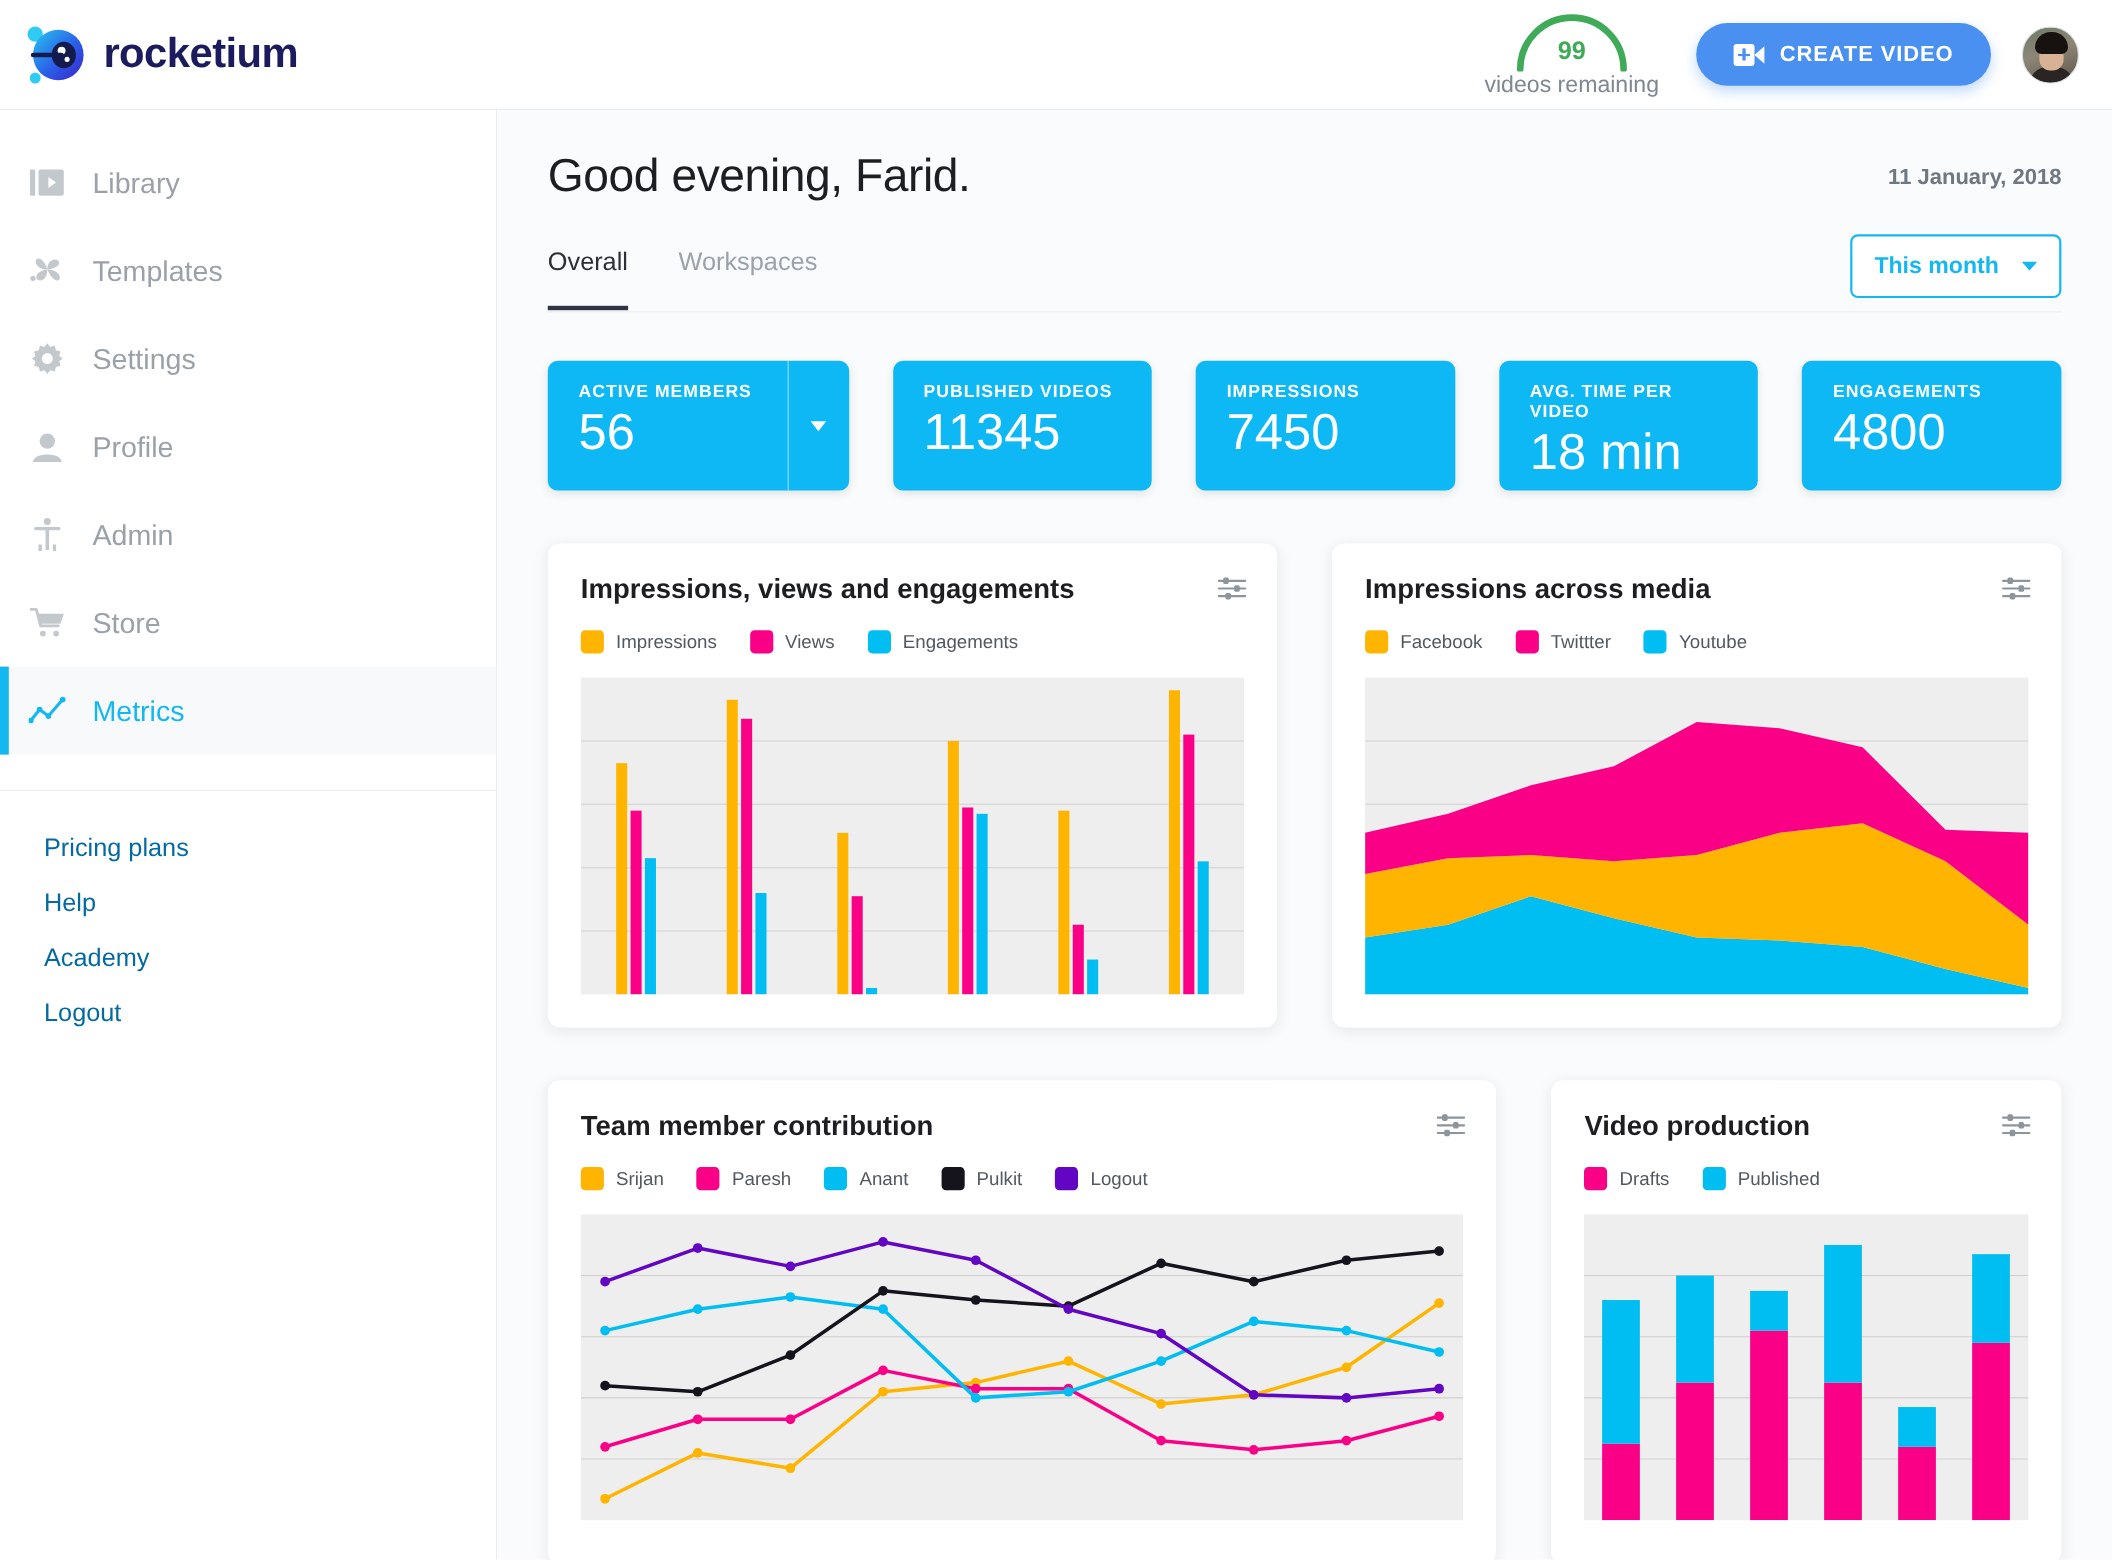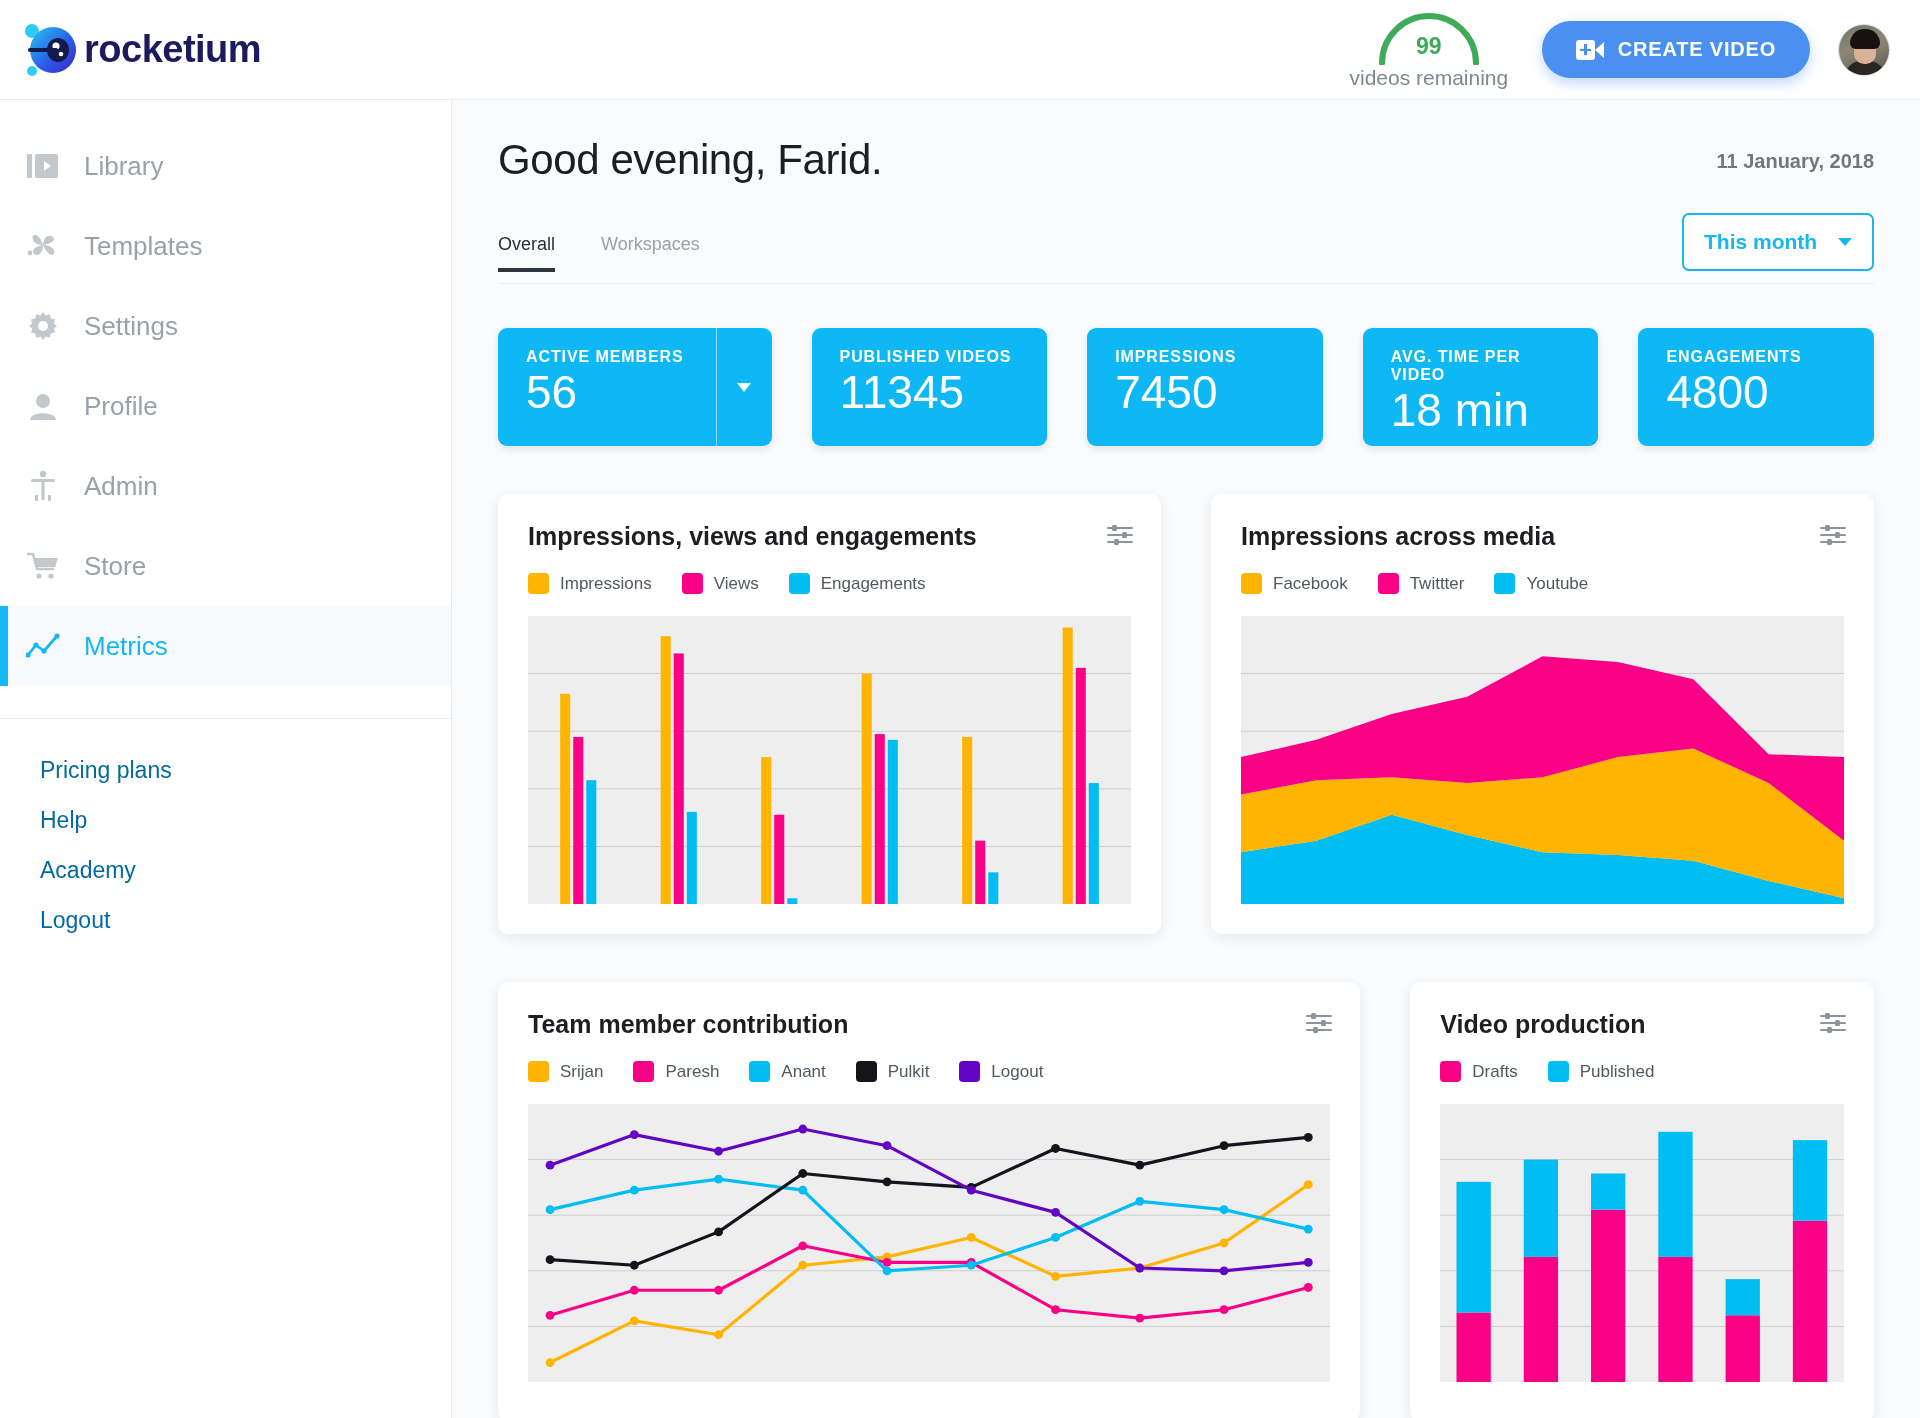--- a/index.html
+++ b/index.html
@@ -12,21 +12,21 @@
   .app { position: relative; width: 1920px; height: 1418px; display: flex; flex-direction: column; }
 
   
   .topbar {
     height: 100px; flex: 0 0 100px;
     display: flex; align-items: center;
     background: #fff;
     border-bottom: 1px solid #e9ecef;
     position: relative; z-index: 5;
   }
-  .brand { width: 452px; flex: 0 0 452px; display: flex; align-items: center; padding-left: 22px; }
+  .brand { width: 452px; flex: 0 0 452px; display: flex; align-items: center; padding-left: 22px; gap: 10px; }
   .logo-mark { width: 62px; height: 62px; flex: 0 0 62px; position: relative; }
   .logo-word { font-size: 38px; font-weight: bold; color: #1b1b5e; letter-spacing: -0.5px; }
   .topbar-right { flex: 1; display: flex; align-items: center; justify-content: flex-end; padding-right: 30px; gap: 28px; }
 
   .gauge { display: flex; flex-direction: column; align-items: center; width: 170px; position: relative; }
   .gauge-svg { display: block; }
   .gauge-num { position: absolute; top: 24px; left: 0; width: 100%; text-align: center;
     font-size: 23px; font-weight: bold; color: #3faa57; }
   .gauge-label { font-size: 21px; color: #7e8792; margin-top: 1px; }
 
@@ -78,21 +78,21 @@
 
   
   .main { flex: 1; background: #fafbfc; padding: 36px 46px 0 46px; overflow: hidden; position: relative; }
   .greet-row { display: flex; align-items: flex-start; justify-content: space-between; }
   .greeting { font-size: 42px; color: #1c1e21; letter-spacing: -0.4px; }
   .date { font-size: 20px; color: #6f7880; font-weight: bold; padding-top: 14px; }
 
   .subbar { display: flex; align-items: center; margin-top: 38px; position: relative; height: 62px;
             border-bottom: 1px solid #e9ecef; }
   .tabs { display: flex; gap: 46px; }
-  .tab { font-size: 18px; color: #9aa1a9; cursor: pointer; padding-bottom: 16px; position: relative; }
+  .tab { font-size: 23px; color: #9aa1a9; cursor: pointer; padding-bottom: 30px; position: relative; }
   .tab.active { color: #2b2f36; }
   .tab.active::after { content:""; position:absolute; left:0; right:0; bottom:-1px; height:4px; background:#2e3440; }
 
   .quickstats { display: flex; align-items: center; gap: 30px; margin-left: 140px; padding-bottom: 16px; }
   .qs-avatar-ico { width: 38px; height: 38px; flex: 0 0 38px; }
   .qs { display: flex; align-items: baseline; gap: 9px; }
   .qs-num { font-size: 32px; color: #8a9199; font-weight: 300; }
   .qs-lbl { font-size: 15px; color: #a2a9b0; letter-spacing: 0.6px; }
 
   .month-select {

